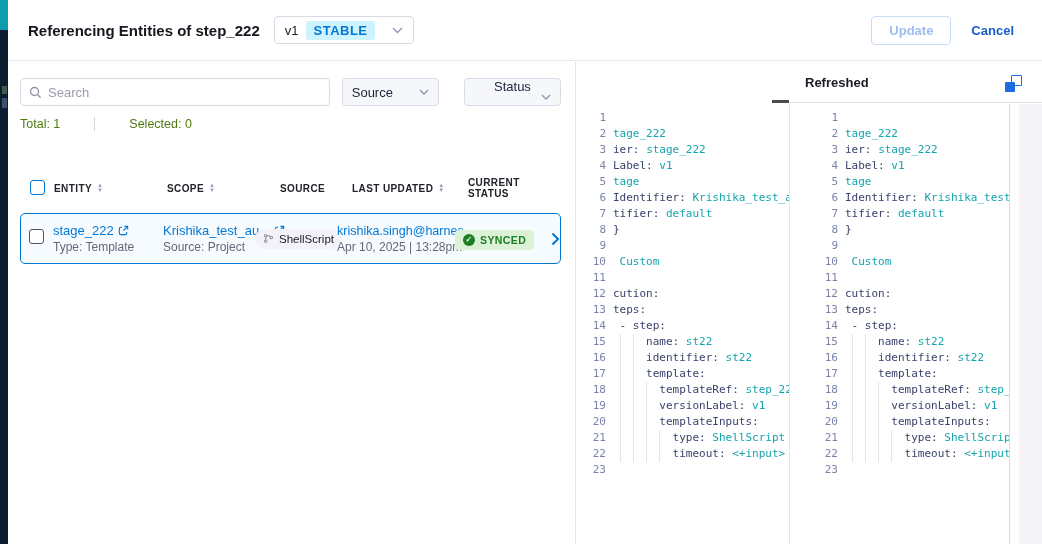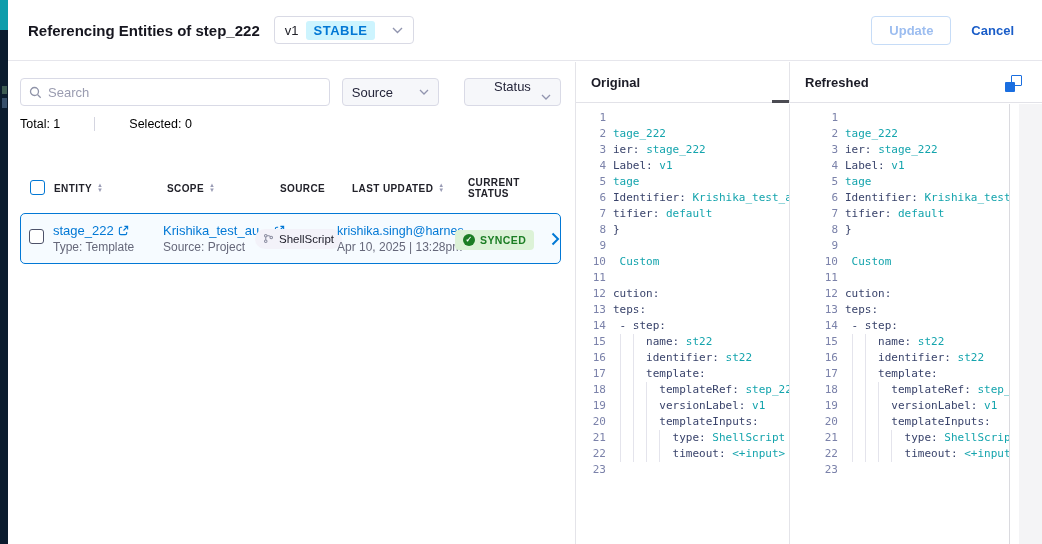--- a/index.html
+++ b/index.html
@@ -34,21 +34,21 @@
   .search-box input { border:none; outline:none; flex:1; font-size:13px; color:#22222a; margin-left:6px;
     font-family:"Liberation Sans", sans-serif; background:transparent; }
   .search-box input::placeholder { color:#9a9cb0; }
   .sel { width:98px; height:28px; background:#f6f7fa; border:1px solid #d9dae6; border-radius:4px;
     display:flex; align-items:center; padding:0 9px; font-size:13px; color:#24253a; font-weight:500;
     cursor:pointer; }
   .sel:nth-of-type(2) { margin-left:12px; }
   .sel .chev { margin-left:auto; display:flex; }
   .sel-src { margin-left:12px; }
   .sel-st  { margin-left:25px;flex-direction:column; }
-  .counts { margin-top:11px; display:flex; align-items:center; font-size:12.5px; color:#000000;gap:24px; }
+  .counts { margin-top:11px; display:flex; align-items:center; font-size:12.5px; color:#4d7c0f;gap:24px; }
   .counts .vdiv { width:1px; height:14px; background:#d4d5e0; margin:0 10px; }
 
   .tbl-head { margin-top:46px; display:flex; align-items:center; padding-left:10px;
     font-size:10px; font-weight:bold; letter-spacing:.4px; color:#22222a; }
   .th-cb { width:24px; } .th-entity { width:113px; } .th-scope { width:113px; }
   .th-source { width:72px; } .th-updated { width:116px; } .th-status { flex:1; }
   .th-inner { display:inline-flex; align-items:center; gap:5px; cursor:pointer; }
   .sort { display:inline-flex; flex-direction:column; color:#9a9cb5; font-size:6px; line-height:5px; }
   .cb { width:15px; height:15px; border-radius:3px; background:#fff; display:inline-block; cursor:pointer; }
   .cb-blue { border:1.5px solid #0278d5; }
@@ -245,23 +245,20 @@
       </span>
       <span class="rc-chev">
         <svg width="9" height="14" viewBox="0 0 9 14">
             <path d="M1.5 1.5l5.5 5.5-5.5 5.5" stroke="#0278d5" stroke-width="2" fill="none"></path>
           </svg>
       </span>
     </div>
   </div>
 
   <div class="diff-section">
-    <div class="panel-head ph-left">
-      <span>Original</span>
-    </div>
     <div class="panel-head ph-right">
       <span>Refreshed</span>
     </div>
     <div class="copy-btn">
       <span class="copy-back"></span>
       <span class="copy-front"></span>
     </div>
     <div class="hscroll-thumb"></div>
     <div class="code-col code-left" id="code-left">
         <div class="code-line">

